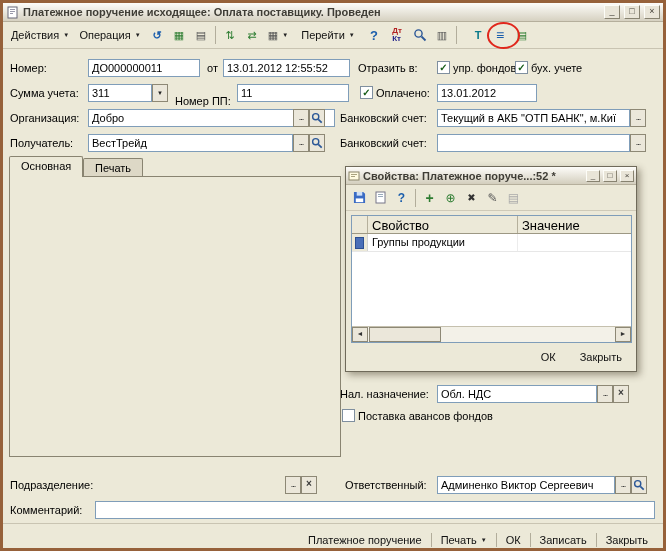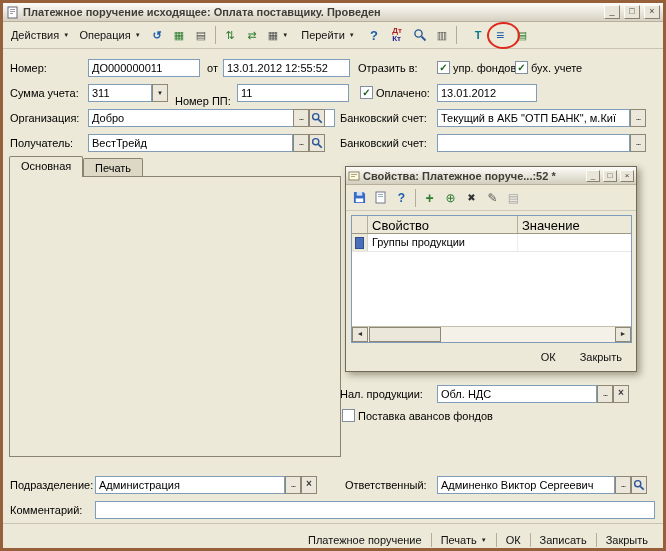--- a/index.html
+++ b/index.html
@@ -246,29 +246,28 @@
   <span class="lbl" style="left:12px;top:409px">Счет НДС (неподтв.</span>
   <div class="fld" style="left:92px;top:406px;width:190px">6442</div>
   <span class="fbtn dots" style="left:282px;top:406px">...</span>
   <span class="fbtn xb" style="left:298px;top:406px">×</span>
 
   <span class="lbl" style="left:12px;top:433px">Счет НДС н/к (н/о):</span>
   <div class="fld" style="left:92px;top:430px;width:190px">6441</div>
   <span class="fbtn dots" style="left:282px;top:430px">...</span>
   <span class="fbtn xb" style="left:298px;top:430px">×</span>
 
-  <span class="lbl" style="left:337px;top:385px">Нал. продукции:</span>
+  <span class="lbl" style="left:337px;top:385px">Нал. назначение:</span>
   <div class="fld" style="left:434px;top:382px;width:160px">Обл. НДС</div>
   <span class="fbtn dots" style="left:594px;top:382px">...</span>
   <span class="fbtn xb" style="left:610px;top:382px">×</span>
   <span class="cb" style="left:339px;top:406px"></span>
   <span class="lbl" style="left:355px;top:407px">Поставка авансов фондов</span>
 
   <span class="lbl" style="left:7px;top:476px">Подразделение:</span>
-  <div class="fld" style="left:92px;top:473px;width:190px">Администрация</div>
   <span class="fbtn dots" style="left:282px;top:473px">...</span>
   <span class="fbtn xb" style="left:298px;top:473px">×</span>
   <span class="lbl" style="left:342px;top:476px">Ответственный:</span>
   <div class="fld" style="left:434px;top:473px;width:178px">Админенко Виктор Сергеевич</div>
   <span class="fbtn dots" style="left:612px;top:473px">...</span>
   <span class="fbtn icb" style="left:628px;top:473px">
       <svg width="12" height="12" viewBox="0 0 14 14">
         <circle cx="5.5" cy="5.5" r="3.6" fill="none" stroke="#2b5797" stroke-width="1.6"></circle>
         <line x1="8.5" y1="8.5" x2="12.5" y2="12.5" stroke="#2b5797" stroke-width="2"></line>
       </svg>

